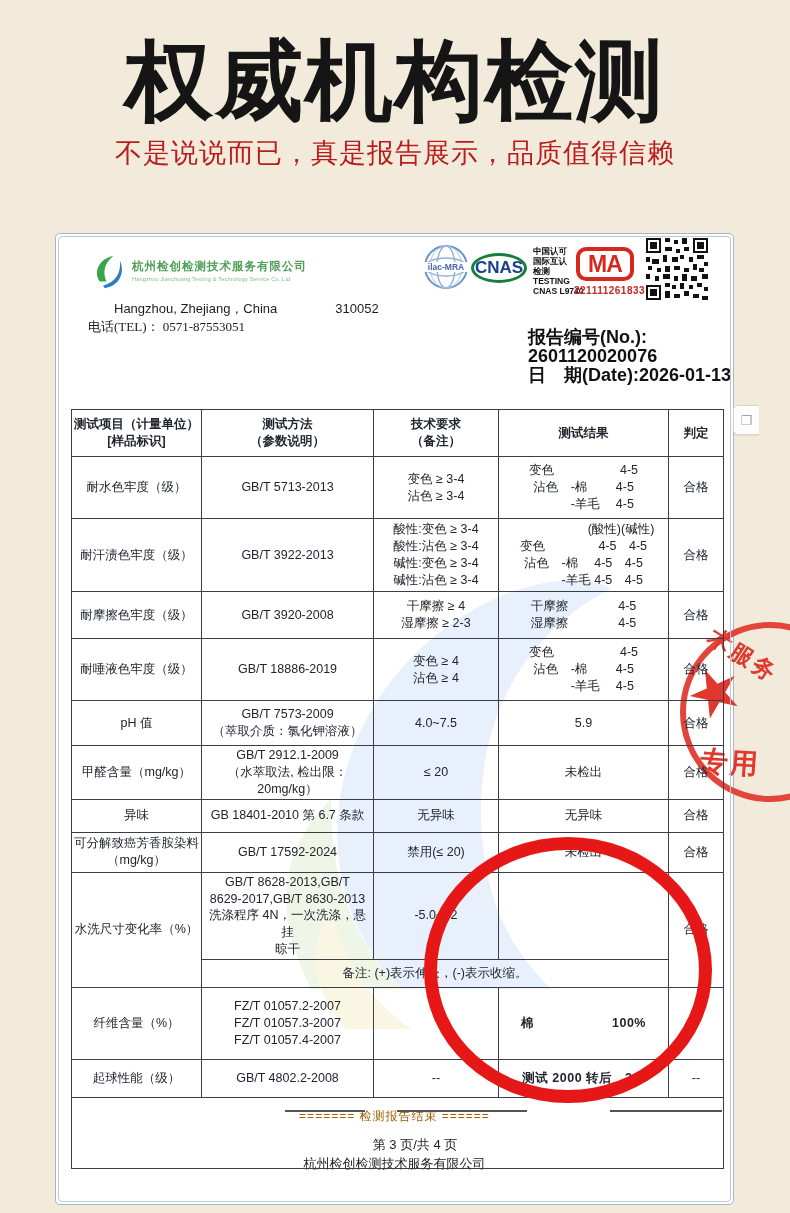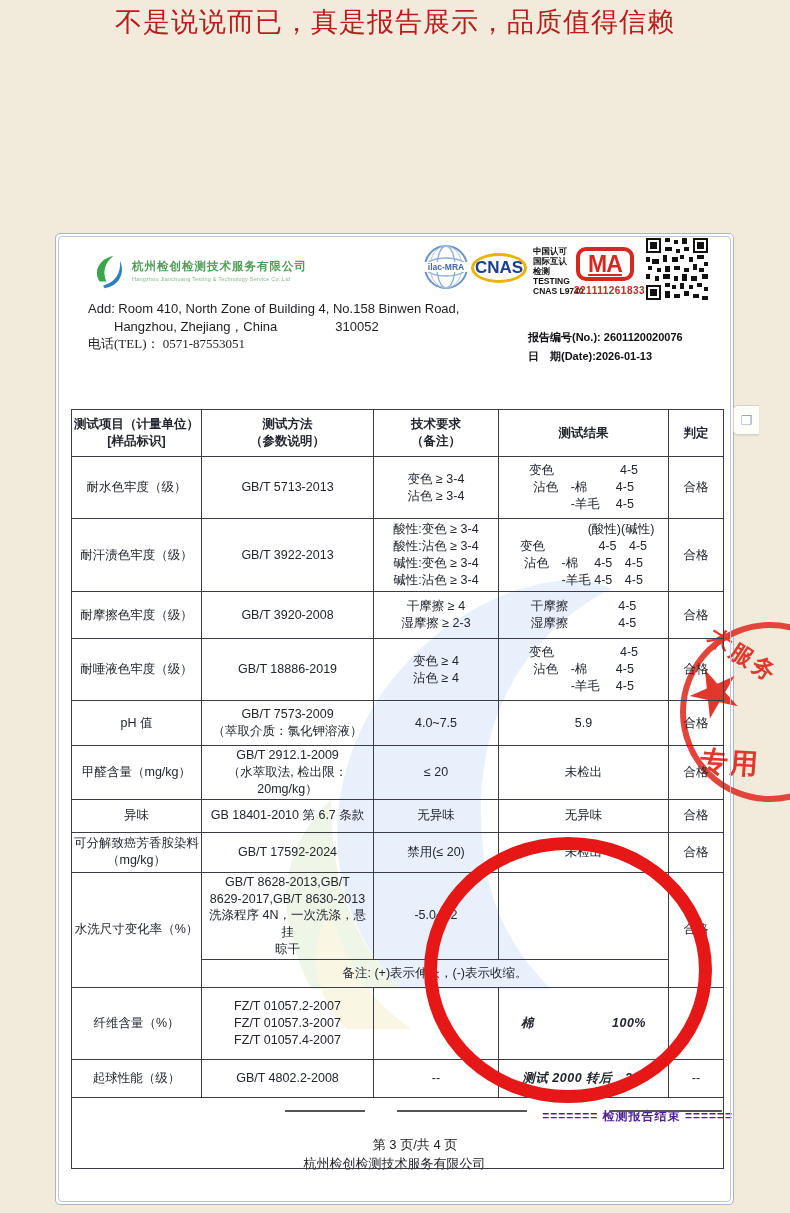--- a/index.html
+++ b/index.html
@@ -13,50 +13,50 @@
   .hero p { margin-top:4px; font-size:27px; color:#b91c1c; font-weight:500; letter-spacing:1px; }
 
   
   .doc { position:absolute; left:55px; top:233px; width:679px; height:972px; background:#ffffff; border:1px solid #a9b6c7; border-radius:5px; }
   .doc::after { content:""; position:absolute; inset:2px; border:1px solid #bcc7d6; border-radius:4px; pointer-events:none; z-index:9; }
   .abs { position:absolute; }
 
   
   .company-cn { font-size:11.5px; font-weight:700; color:#4f9e57; letter-spacing:1px; }
   .company-en { font-size:5.5px; color:#85b98a; margin-top:2px; letter-spacing:.2px; }
-  .cnas-oval { width:56px; height:30px; border:3px solid #eab308; border-radius:50%; display:flex; align-items:center; justify-content:center; background:#fff; }
+  .cnas-oval { width:56px; height:30px; border:3px solid #15803d; border-radius:50%; display:flex; align-items:center; justify-content:center; background:#fff; }
   .cnas-oval span { font-size:17px; font-weight:800; color:#1b3e8f; letter-spacing:0; }
   .cnas-text { font-size:8.5px; font-weight:700; color:#111; line-height:1.18; white-space:pre-line; }
   .cma-box { width:58px; height:34px; border:4px solid #d6281e; border-radius:10px; display:flex; align-items:center; justify-content:center; }
-  .cma-box span { font-size:23px; font-weight:800; color:#d6281e; letter-spacing:-1px;text-decoration:underline; }
+  .cma-box span { font-size:23px; font-weight:800; color:#d6281e; letter-spacing:-1px; }
   .cma-num { font-size:10px; font-weight:700; color:#c5291f; letter-spacing:.5px; }
 
   .addr { font-size:13px; color:#1d1d22; line-height:17.5px; }
   .addr .cjk { font-family:"Liberation Serif", serif; }
   .addr .indent { padding-left:26px; }
   .addr .gap { display:inline-block; width:58px; }
-  .meta { font-size:11px; font-weight:700; color:#101014; line-height:19px; }
+  .meta { font-size:18px; font-weight:700; color:#101014; line-height:19px; }
 
   
   table.rep { border-collapse:collapse; table-layout:fixed; width:652px; position:relative; z-index:1; background:transparent; }
   table.rep th, table.rep td { border:1px solid #3c3c44; font-size:12.5px; color:#22252e; text-align:center; vertical-align:middle; white-space:pre-line; line-height:1.35; padding:1px 2px; font-family:"Liberation Sans", sans-serif; }
   table.rep th { font-weight:600; }
   tr.h47{height:47px} tr.h62{height:62px} tr.h73{height:73px} tr.h45{height:45px}
   tr.h33{height:33px} tr.h40{height:40px} tr.h75{height:75px} tr.h28{height:28px}
   tr.h72{height:72px} tr.h38{height:38px}
   td.note-cell { text-align:left; padding-left:8px; font-size:12px; }
-  td.big-result { font-size:15px; font-weight:600; letter-spacing:.5px;font-style:italic; }
+  td.big-result { font-size:15px; font-weight:600; letter-spacing:.5px; }
   td.empty-cell { position:relative; }
   .sig { position:absolute; top:12px; height:0; border-top:2px solid #555; }
   .sig.a { left:213px; width:80px; }
   .sig.b { left:325px; width:130px; }
   .sig.c { left:538px; width:112px; }
 
   
-  .end-line { width:100%; text-align:right; font-size:12px; font-weight:700; color:#4c1d95; letter-spacing:1px; }
+  .end-line { width:100%; text-align:center; font-size:12px; font-weight:400; color:#a16207; letter-spacing:1px; }
   .page-no { width:100%; text-align:center; font-size:13px; color:#1d1d22;padding-left:41px; }
   .footer-company { width:100%; text-align:center; font-size:13px; color:#1d1d22; font-family:"Liberation Serif", serif; }
 
   
   .watermark { z-index:0; opacity:.55; pointer-events:none; }
   .highlight-circle { left:368px; top:603px; width:288px; height:266px; border:13px solid #e61717; border-radius:50%; z-index:6; }
 
   .stamp { z-index:7; pointer-events:none; }
   .stamp-ring { position:absolute; left:680px; top:622px; width:180px; height:180px; border:6px solid #e2463a; border-radius:50%; }
   .stamp-star { position:absolute; left:686px; top:660px; font-size:64px; color:#e0382d; transform:rotate(-24deg); line-height:1; }
@@ -64,20 +64,21 @@
   .stamp-t2 { position:absolute; left:700px; top:744px; font-size:28px; font-weight:700; color:#e0382d; transform:rotate(4deg); letter-spacing:2px; }
 
   .float-tab { position:absolute; left:733px; top:405px; width:26px; height:30px; background:#fdfdfb; border:1px solid #d9d3c6; border-right:none; border-radius:5px 0 0 5px; box-shadow:0 1px 2px rgba(0,0,0,.08); display:flex; align-items:center; justify-content:center; z-index:8; color:#9aa4b5; font-size:13px; cursor:pointer; }
 </style>
 </head>
 <body>
 
 <div class="stage">
 
   <div class="hero">
+    <h1>权威机构检测</h1>
     <p>不是说说而已，真是报告展示，品质值得信赖</p>
   </div>
 
   <div class="doc">
 
     <svg class="abs watermark" style="left:195px; top:195px;" width="430" height="600" viewBox="0 0 430 600">
       <path d="M150 560 C60 470 70 330 150 240 C230 150 330 140 360 160 C280 200 230 280 230 380 C230 470 260 520 300 560 Z" fill="#d7e7f8"></path>
       <path d="M60 560 C20 480 30 420 80 370 C80 450 100 510 150 560 Z" fill="#e2f0d6"></path>
       <path d="M95 600 C60 560 55 520 80 480 C95 540 120 570 160 600 Z" fill="#f5efcd"></path>
     </svg>
@@ -113,21 +114,20 @@
     <div class="abs cma-num" style="left:518px; top:51px;">221111261833</div>
     <svg class="abs" style="left:590px; top:4px;" width="62" height="62" viewBox="0 0 29 29" shape-rendering="crispEdges">
       <rect width="29" height="29" fill="#fff"></rect>
       <path fill="#111" d="M0 0h7v7H0zM22 0h7v7h-7zM0 22h7v7H0z"></path>
       <path fill="#fff" d="M1 1h5v5H1zM23 1h5v5h-5zM1 23h5v5H1z"></path>
       <path fill="#111" d="M2 2h3v3H2zM24 2h3v3h-3zM2 24h3v3H2z"></path>
       <path fill="#111" d="M9 0h2v2H9zM13 1h2v2h-2zM17 0h2v3h-2zM9 4h3v2H9zM14 5h2v2h-2zM18 4h2v2h-2zM0 9h2v2H0zM3 10h3v2H3zM8 8h2v3H8zM12 9h3v2h-3zM16 8h2v2h-2zM20 9h2v2h-2zM24 8h3v2h-3zM27 11h2v2h-2zM1 13h2v2H1zM5 14h2v2H5zM9 13h2v3H9zM13 13h3v2h-3zM18 14h2v2h-2zM22 12h2v3h-2zM25 14h2v2h-2zM0 17h2v2H0zM4 18h2v2H4zM8 17h3v2H8zM13 18h2v2h-2zM17 17h2v3h-2zM21 18h3v2h-3zM26 17h3v2h-3zM9 21h2v2H9zM12 22h2v2h-2zM16 21h2v3h-2zM20 22h2v2h-2zM24 21h2v2h-2zM27 23h2v2h-2zM9 25h2v3H9zM13 26h3v2h-3zM18 25h2v2h-2zM22 26h3v2h-3zM26 27h3v2h-3z"></path>
     </svg>
 
     <div class="abs addr" style="left:32px; top:66px;">
-      <div>Add: Room 410, North Zone of Building 4, No.158 Binwen Road,</div>
       <div class="indent">
         <span>Hangzhou, Zhejiang，China</span><span class="gap"></span><span>310052</span>
       </div>
       <div class="cjk">电话(TEL)：  0571-87553051</div>
     </div>
     <div class="abs meta" style="left:472px; top:94px;">
       <div>报告编号(No.): 2601120020076</div>
       <div>日　期(Date):2026-01-13</div>
     </div>
 

